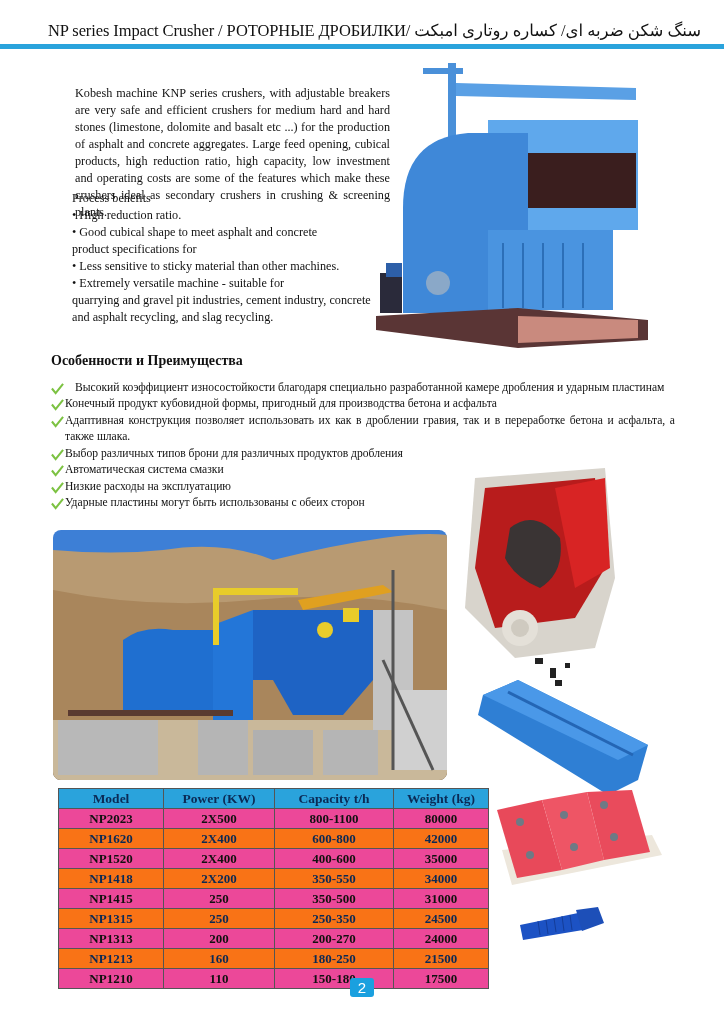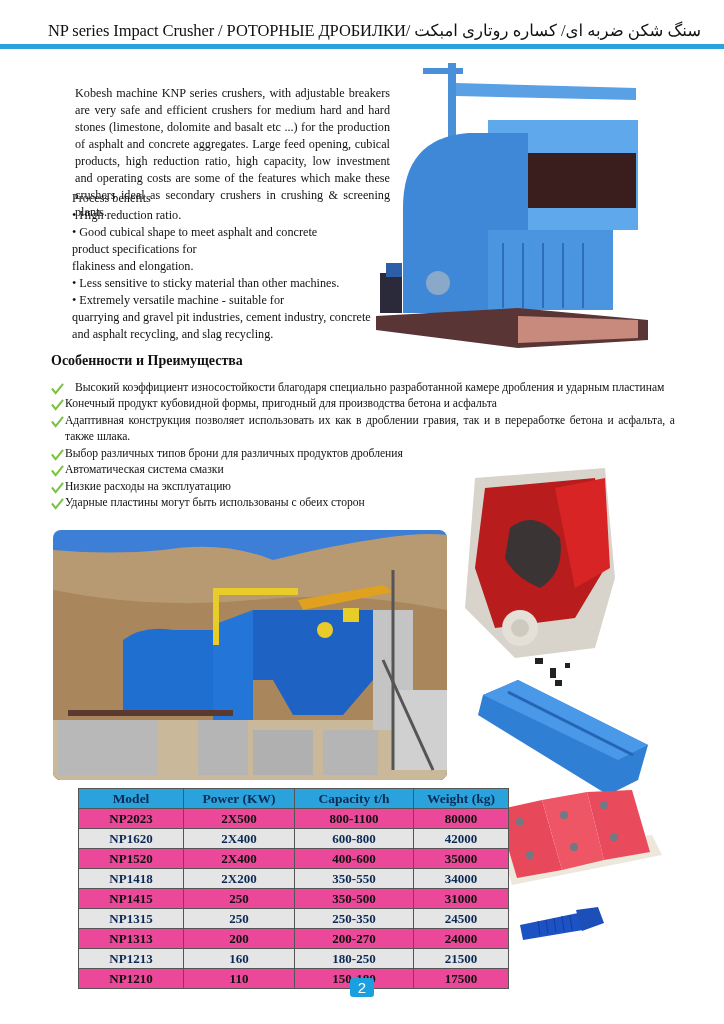--- a/index.html
+++ b/index.html
@@ -46,27 +46,27 @@
   .cutaway { left: 455px; top: 458px; width: 170px; height: 235px; }
   .liner { left: 478px; top: 670px; width: 170px; height: 130px; }
   .plates { left: 492px; top: 790px; width: 170px; height: 100px; }
   .bolt { left: 518px; top: 905px; width: 90px; height: 40px; }
 
   
   .spec-table {
     position: absolute; left: 58px; top: 788px; width: 431px;
     border-collapse: collapse;
     font-family: "Liberation Serif", "DejaVu Serif", serif;
-    font-weight: bold; font-size: 13px; margin-left: 20px;
+    font-weight: bold; font-size: 13px;
   }
   .spec-table th, .spec-table td {
     border: 1px solid #555; height: 19px; padding: 0; text-align: center;
   }
   .spec-table th { background: #2aa3dc; color: #0b2a55; font-size: 13.5px; }
-  .spec-table tr.blue td { background: #e5e5e5; color: #0b2a55; }
+  .spec-table tr.blue td { background: #f97316; color: #0b2a55; }
   .spec-table tr.white td { background: #ec4899; color: #111; }
   .page-num {
     position: absolute; left: 350px; top: 978px; width: 24px; height: 19px;
     background: #1aa0df; color: #fff; border-radius: 3px;
     font-family: "Liberation Sans", sans-serif; font-size: 15px;
     text-align: center; line-height: 19px;
   }
 </style>
 </head>
 <body>
@@ -81,21 +81,20 @@
 
 <div class="intro">
   <p>Kobesh machine KNP series crushers, with adjustable breakers are very safe and efficient crushers for medium hard and hard stones (limestone, dolomite and basalt etc ...) for the  production of asphalt and concrete aggregates. Large feed opening, cubical products, high reduction ratio, high capacity, low investment and operating costs are some of the features which make these crushers ideal as secondary crushers in crushing &amp; screening plants.</p>
 </div>
 
 <div class="benefits">
   <div>Process benefits</div>
   <div>• High reduction ratio.</div>
   <div>• Good cubical shape to meet asphalt and concrete</div>
   <div>product specifications for</div>
-  <div>flakiness   and elongation.</div>
   <div>•  Less  sensitive   to sticky material than other machines.</div>
   <div>•  Extremely versatile machine - suitable for</div>
   <div>quarrying and gravel pit industries, cement industry, concrete</div>
   <div>and asphalt recycling, and slag recycling.</div>
 </div>
 
 <svg class="img crusher-main" viewBox="0 0 300 300">
   <rect x="80" y="5" width="8" height="120" fill="#4a90d9"></rect>
   <rect x="55" y="10" width="40" height="6" fill="#4a90d9"></rect>
   <polygon points="88,25 268,30 268,42 88,38" fill="#5aa0e5"></polygon>

